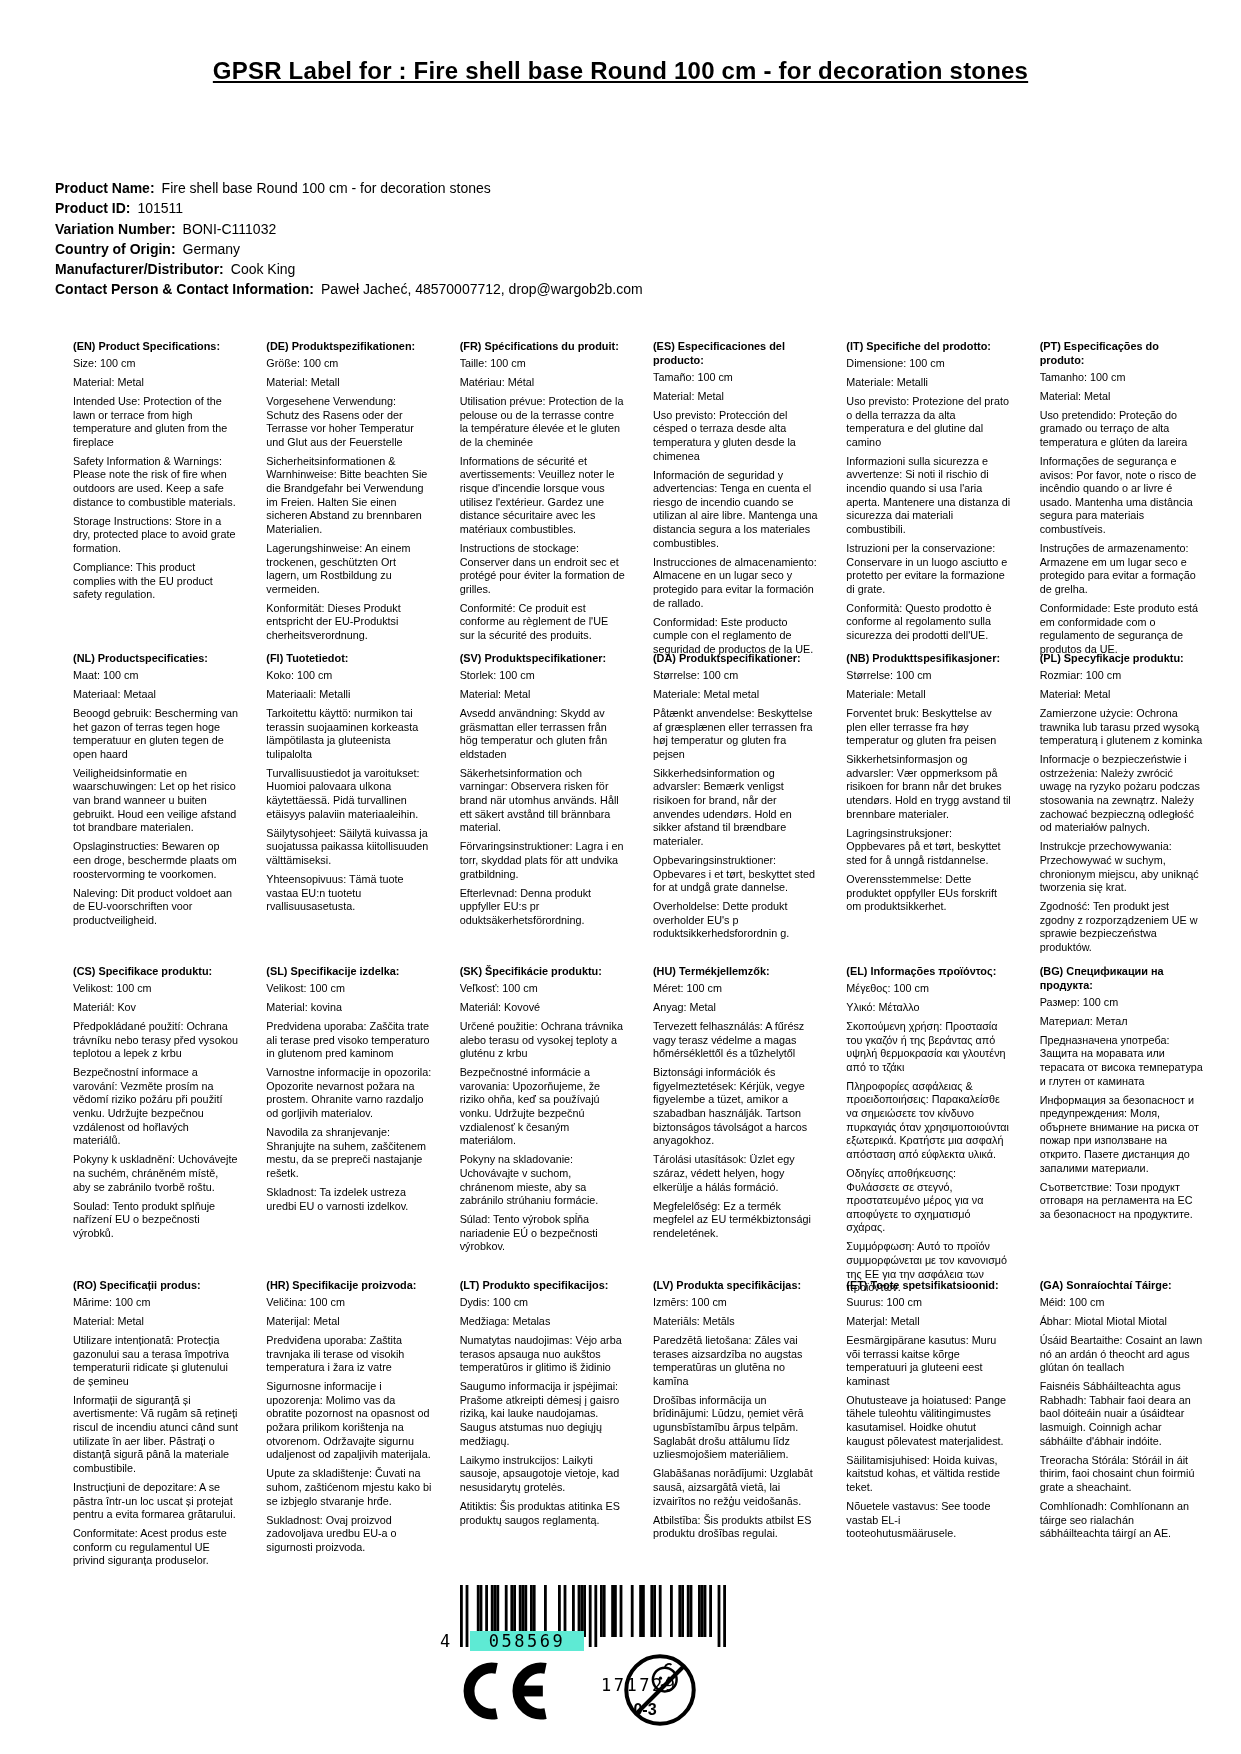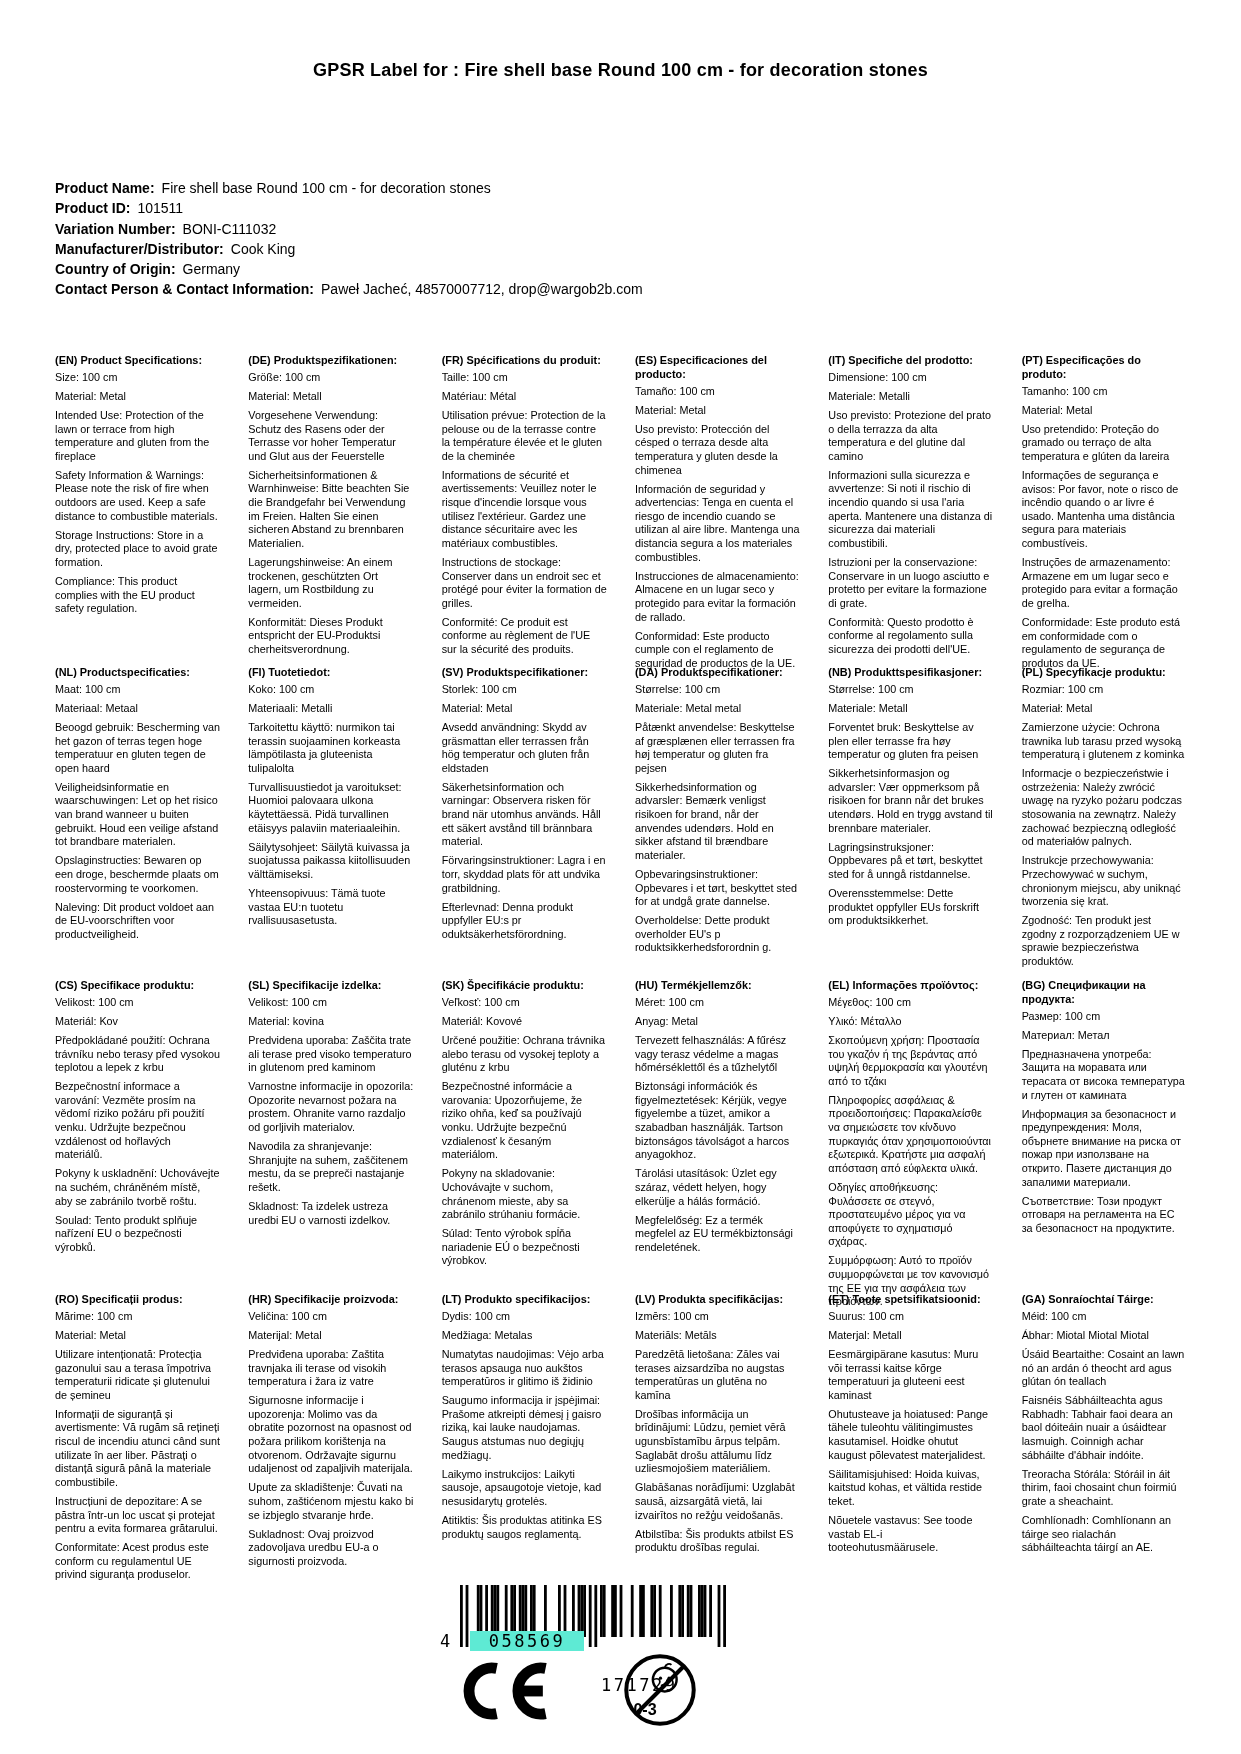--- a/index.html
+++ b/index.html
@@ -16,43 +16,43 @@
     background: #ffffff;
     overflow: hidden;
   }
   .title {
     position: absolute;
     top: 55px;
     left: 0; right: 0;
     margin: 0 auto;
     width: 820px;
     text-align: center;
-    font-size: 18px;
+    font-size: 24px;
     line-height: 31px;
     font-weight: bold;
     letter-spacing: 0.2px;
+    text-decoration: underline;
   }
   .pinfo {
     position: absolute;
     top: 178px;
     left: 55px;
     font-size: 14px;
     line-height: 20.3px;
   }
   .pinfo .lbl { font-weight: bold; }
   .pinfo .val { margin-left: 7px; }
   .row {
     position: absolute;
-    left: 55px;
+    left: 73px;
     width: 1132px;
     display: grid;
     grid-template-columns: repeat(6, 1fr);
     column-gap: 28px;
     align-items: start;
-    margin-top: 14px;
   }
   #row1 { top: 340px; }
   #row2 { top: 652px; }
   #row3 { top: 965px; }
   #row4 { top: 1279px; }
   .block { font-size: 10.8px; line-height: 13.6px; }
   .block h3 { margin: 0 0 3px 0; font-size: 10.9px; line-height: 13.8px; font-weight: bold; }
   .block p { margin: 0 0 5.5px 0; }
   .barcode {
     position: absolute;
@@ -79,22 +79,22 @@
 <body>
 
 <div class="page">
 
   <h1 class="title">GPSR Label for : Fire shell base Round 100 cm - for decoration stones</h1>
 
   <div class="pinfo">
     <div><span class="lbl">Product Name:</span><span class="val">Fire shell base Round 100 cm - for decoration stones</span></div>
     <div><span class="lbl">Product ID:</span><span class="val">101511</span></div>
     <div><span class="lbl">Variation Number:</span><span class="val">BONI-C111032</span></div>
+    <div><span class="lbl">Country of Origin:</span><span class="val">Germany</span></div>
     <div><span class="lbl">Manufacturer/Distributor:</span><span class="val">Cook King</span></div>
-    <div><span class="lbl">Country of Origin:</span><span class="val">Germany</span></div>
     <div><span class="lbl">Contact Person &amp; Contact Information:</span><span class="val">Paweł Jacheć, 48570007712, drop@wargob2b.com</span></div>
   </div>
 
   <div class="row" id="row1">
       <div class="block">
         <h3>(EN) Product Specifications:</h3>
         <p>Size: 100 cm</p>
         <p>Material: Metal</p>
         <p>Intended Use: Protection of the lawn or terrace from high temperature and gluten from the fireplace</p>
         <p>Safety Information &amp; Warnings: Please note the risk of fire when outdoors are used. Keep a safe distance to combustible materials.</p>

